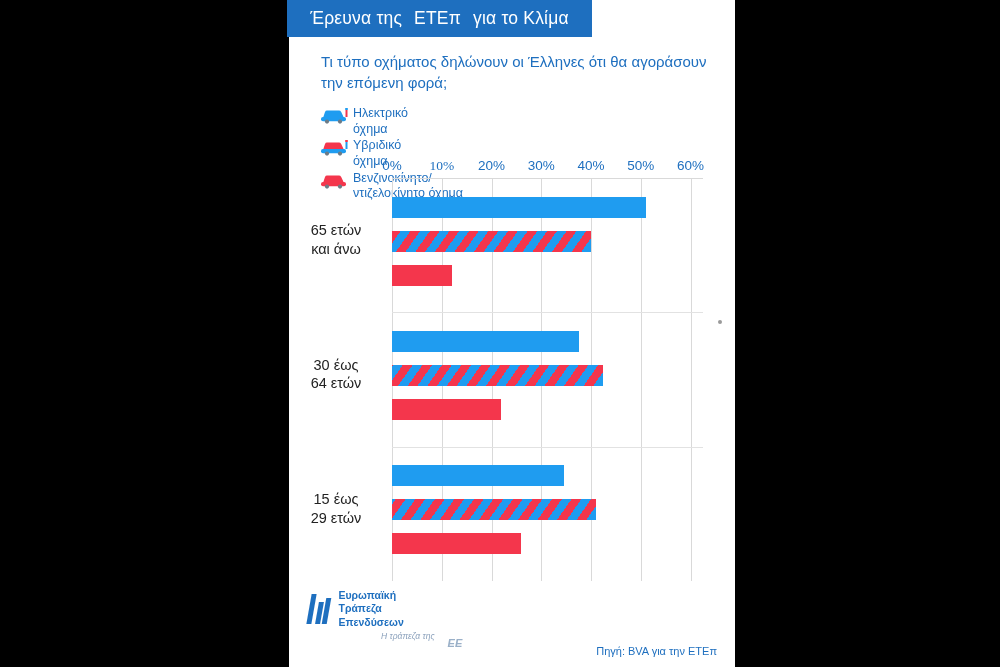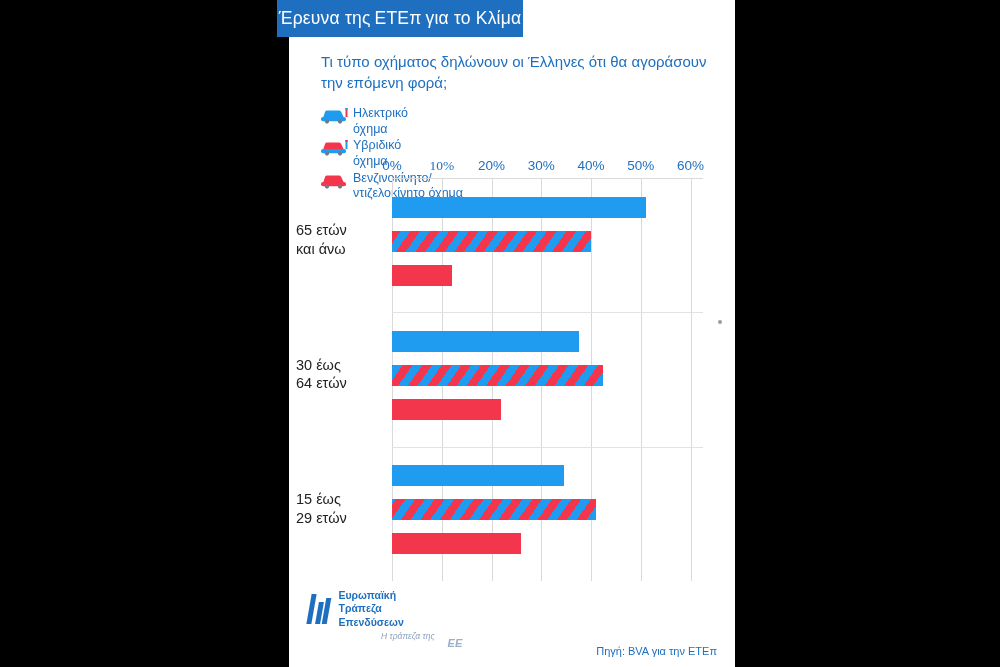--- a/index.html
+++ b/index.html
@@ -24,32 +24,33 @@
     top: 0;
     width: 446px;
     height: 667px;
     background: #ffffff;
     overflow: hidden;
     margin-left: 12px;
   }
   
   #title-banner {
     position: absolute;
-    left: 277px;
+    left: 287px;
     top: 0px;
-    width: 246px;
+    width: 305px;
     height: 37px;
     background: #1e6fbf;
     display: flex;
     align-items: center;
     justify-content: center;
     color: #ffffff;
     font-size: 17.5px;
     letter-spacing: 0.2px;
     white-space: nowrap;
+    gap: 8px;
   }
   #title-banner .t-pre { font-weight: 400; }
   #title-banner .t-bold { font-weight: 400; margin: 0 4px; }
   #title-banner .t-post { font-weight: 400; }
 
   
   #subtitle {
     position: absolute;
     left: 32px;
     top: 52px;
@@ -146,21 +147,21 @@
       -55deg,
       #1f9cf0 0px, #1f9cf0 8px,
       #f4364c 8px, #f4364c 16px
     );
   }
   
   .group-label {
     position: absolute;
     right: 100%;
     width: 96px;
-    text-align: left;
+    text-align: center;
     padding-right: 16px;
     box-sizing: border-box;
     color: #222;
     font-size: 14.5px;
     line-height: 1.3;
     font-weight: 400;
   }
   
   #footer-logo {
     position: absolute;

